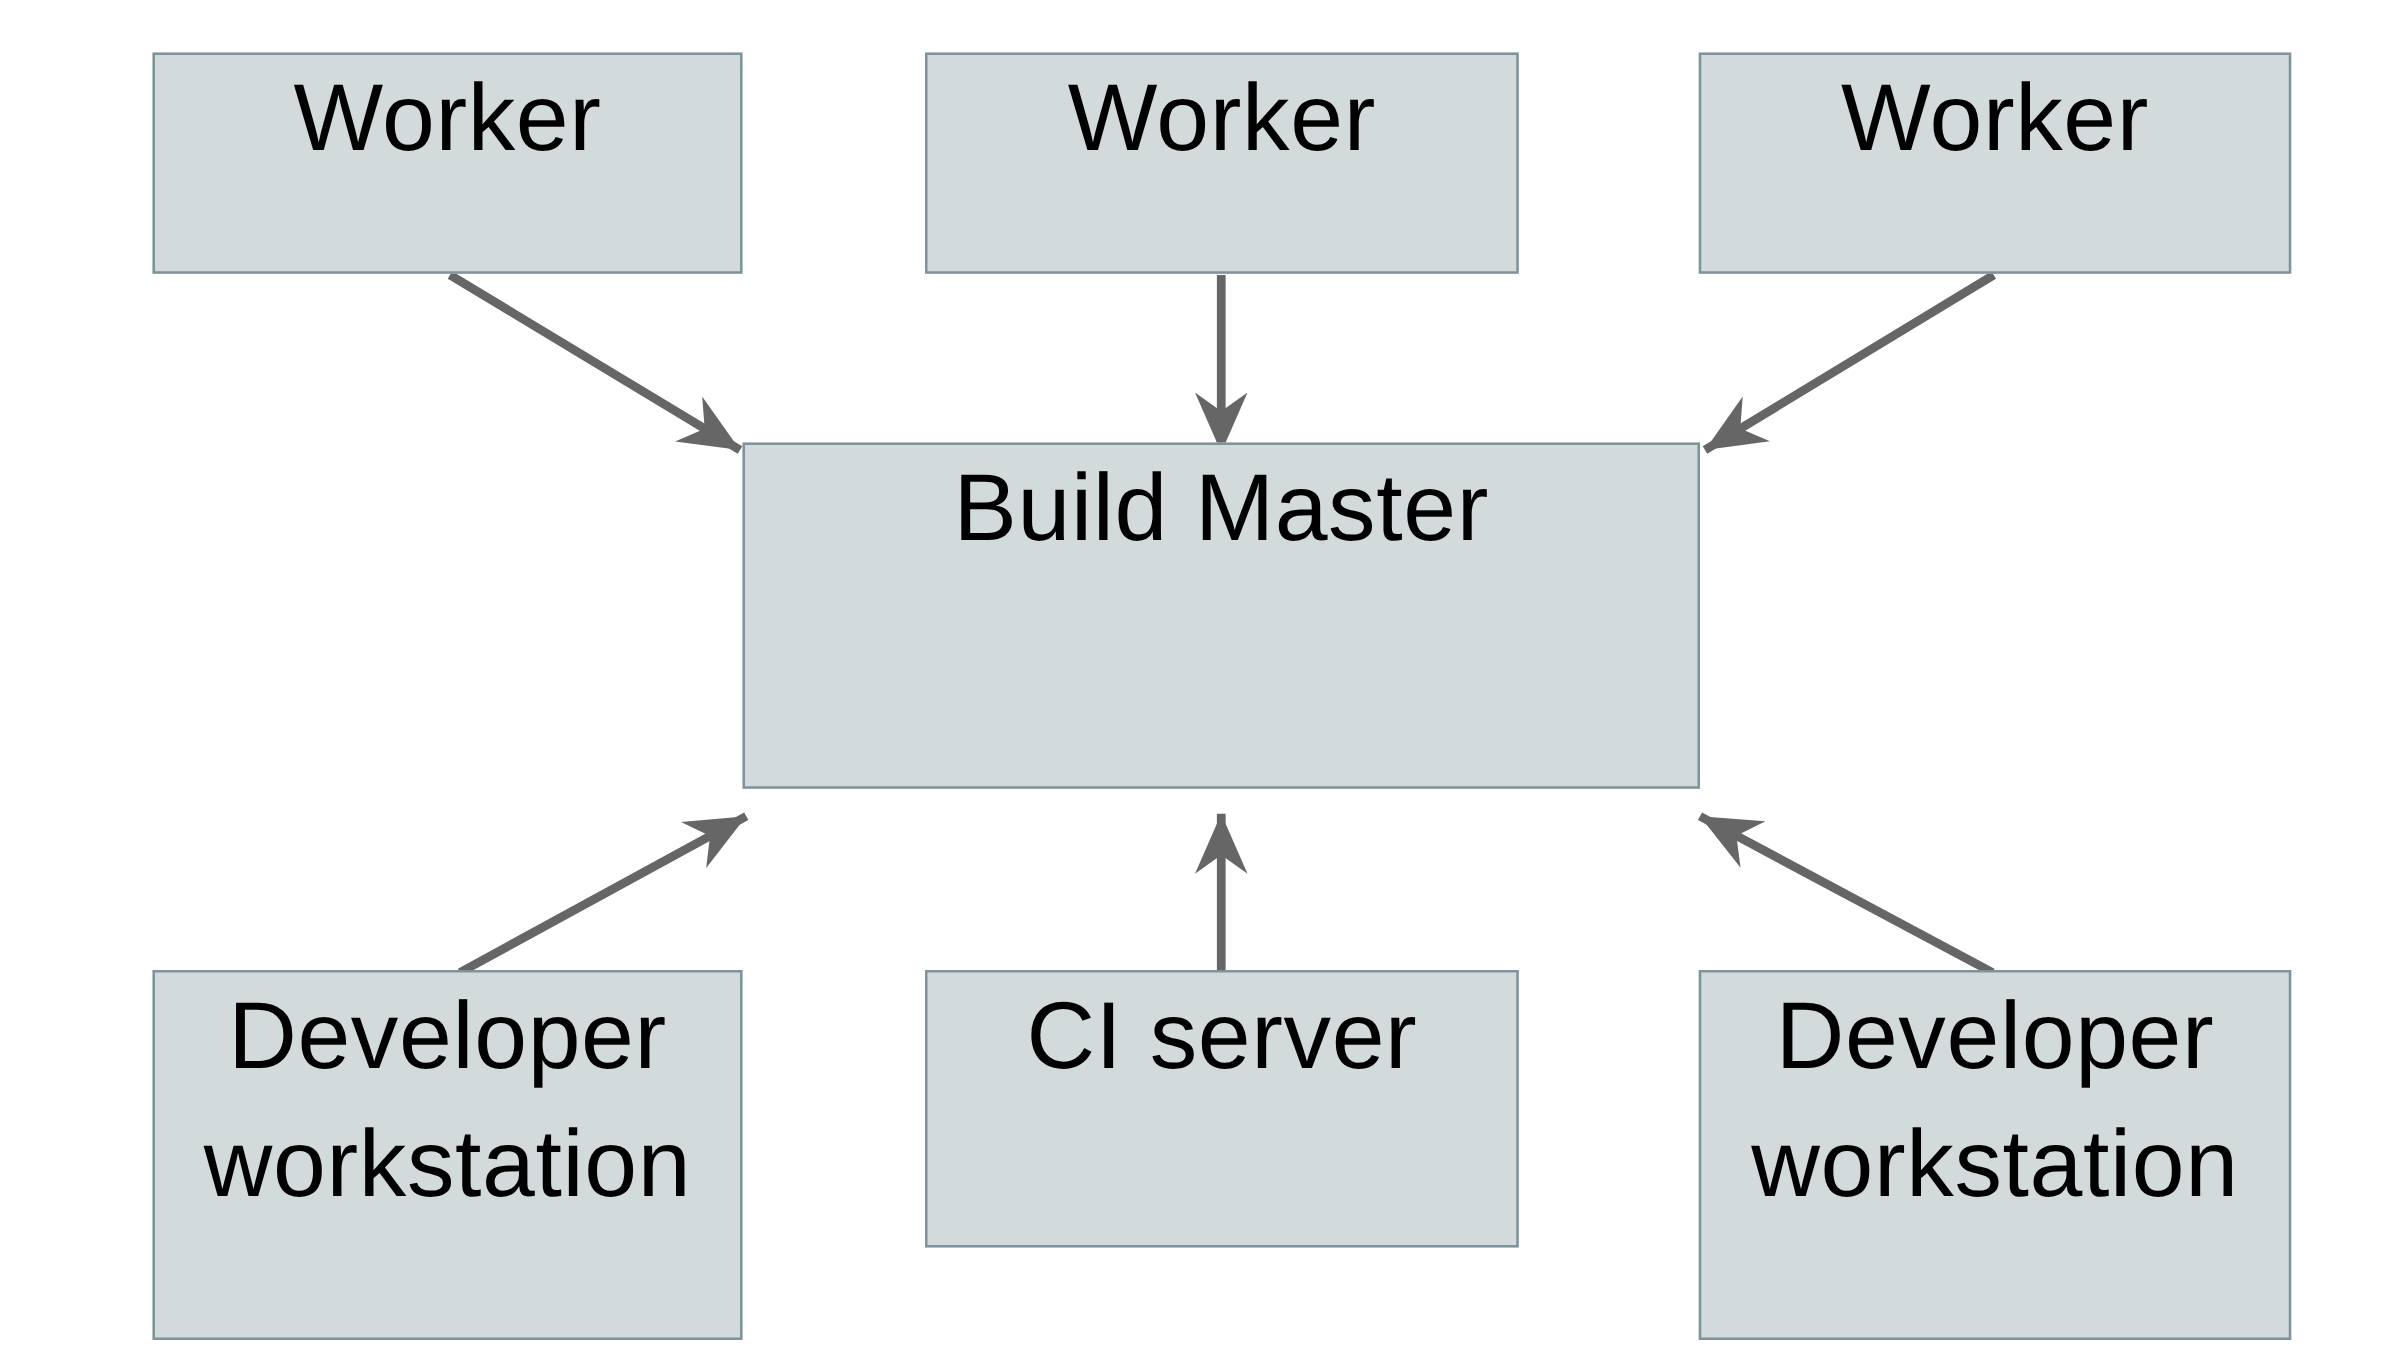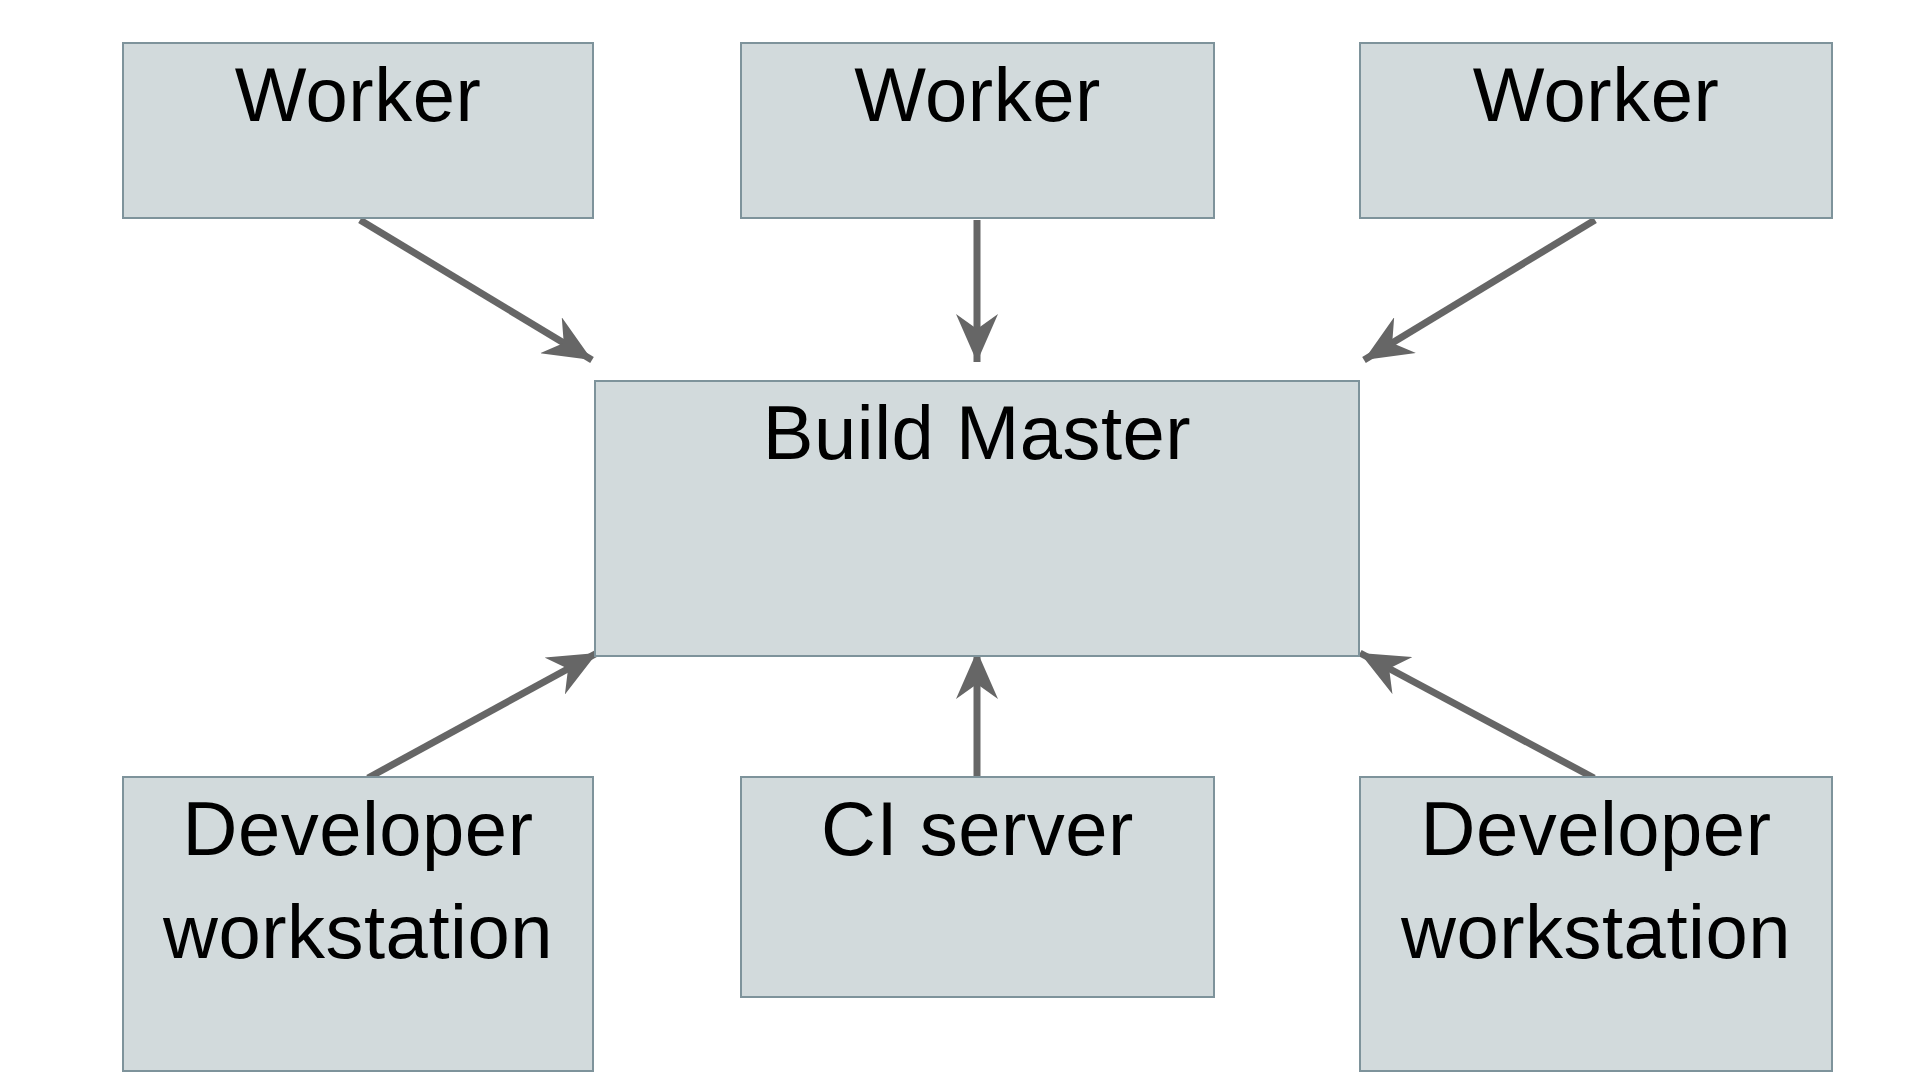--- a/index.html
+++ b/index.html
@@ -34,21 +34,21 @@
     color: #000000;
     font-size: 76px;
     line-height: 1.35;
     letter-spacing: 0.5px;
   }
   
   .node.worker-1 { left: 122px; top: 42px;  width: 472px; height: 177px; }
   .node.worker-2 { left: 740px; top: 42px;  width: 475px; height: 177px; }
   .node.worker-3 { left: 1359px;top: 42px;  width: 474px; height: 177px; }
   
-  .node.build-master { left: 594px; top: 380px; width: 766px; height: 277px; }
+  .node.build-master { left: 594px; top: 354px; width: 766px; height: 277px; }
   
   .node.dev-left  { left: 122px; top: 776px; width: 472px; height: 296px; }
   .node.ci-server { left: 740px; top: 776px; width: 475px; height: 222px; }
   .node.dev-right { left: 1359px;top: 776px; width: 474px; height: 296px; }
 
   .node .label {
     display: block;
     padding: 0 4px;
   }
 </style>

